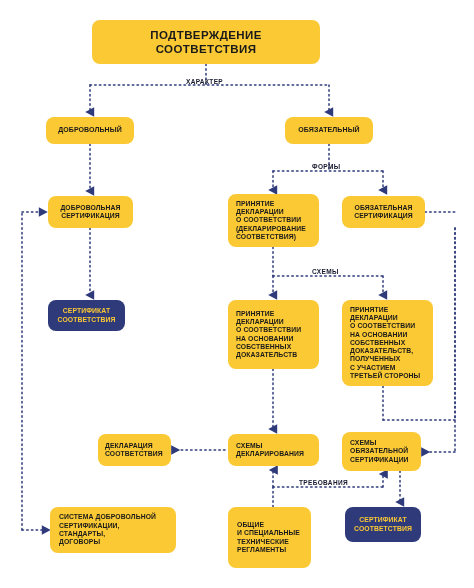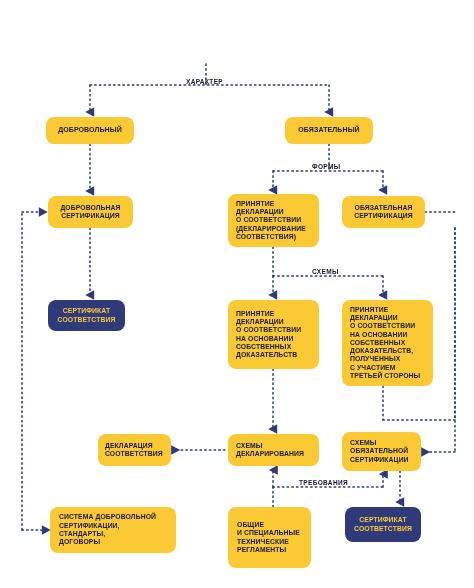--- a/index.html
+++ b/index.html
@@ -142,20 +142,23 @@
       <path d="M383,487 L383,474" marker-end="url(#au)"></path>
 
       <path d="M400,471 L400,502" marker-end="url(#ad)"></path>
 
       <path d="M22,530 L22,212"></path>
       <path d="M22,530 L46,530" marker-end="url(#ar)"></path>
       <path d="M22,212 L43,212" marker-end="url(#ar)"></path>
     </g>
   </svg>
 
+  <div class="node center" id="n-title">
+    <span class="txt">ПОДТВЕРЖДЕНИЕ СООТВЕТСТВИЯ</span>
+  </div>
 
   <div class="node center" id="n-voluntary">
     <span class="txt">ДОБРОВОЛЬНЫЙ</span>
   </div>
   <div class="node center" id="n-mandatory">
     <span class="txt">ОБЯЗАТЕЛЬНЫЙ</span>
   </div>
 
   <div class="node center" id="n-vol-cert">
     <span class="txt">ДОБРОВОЛЬНАЯ

